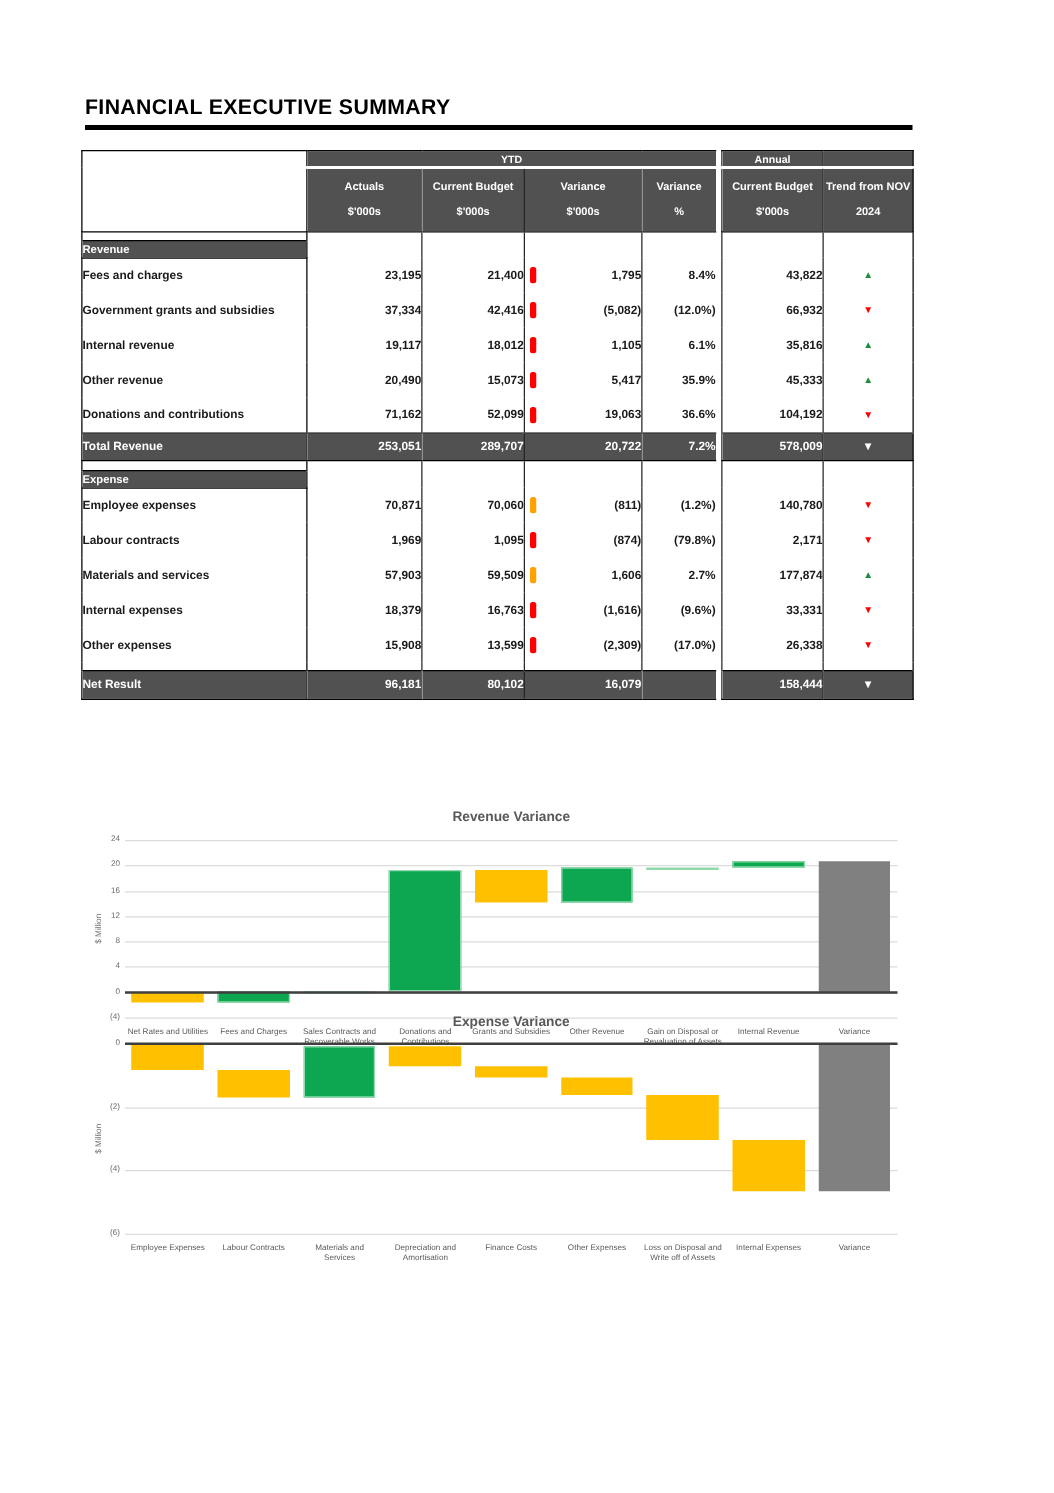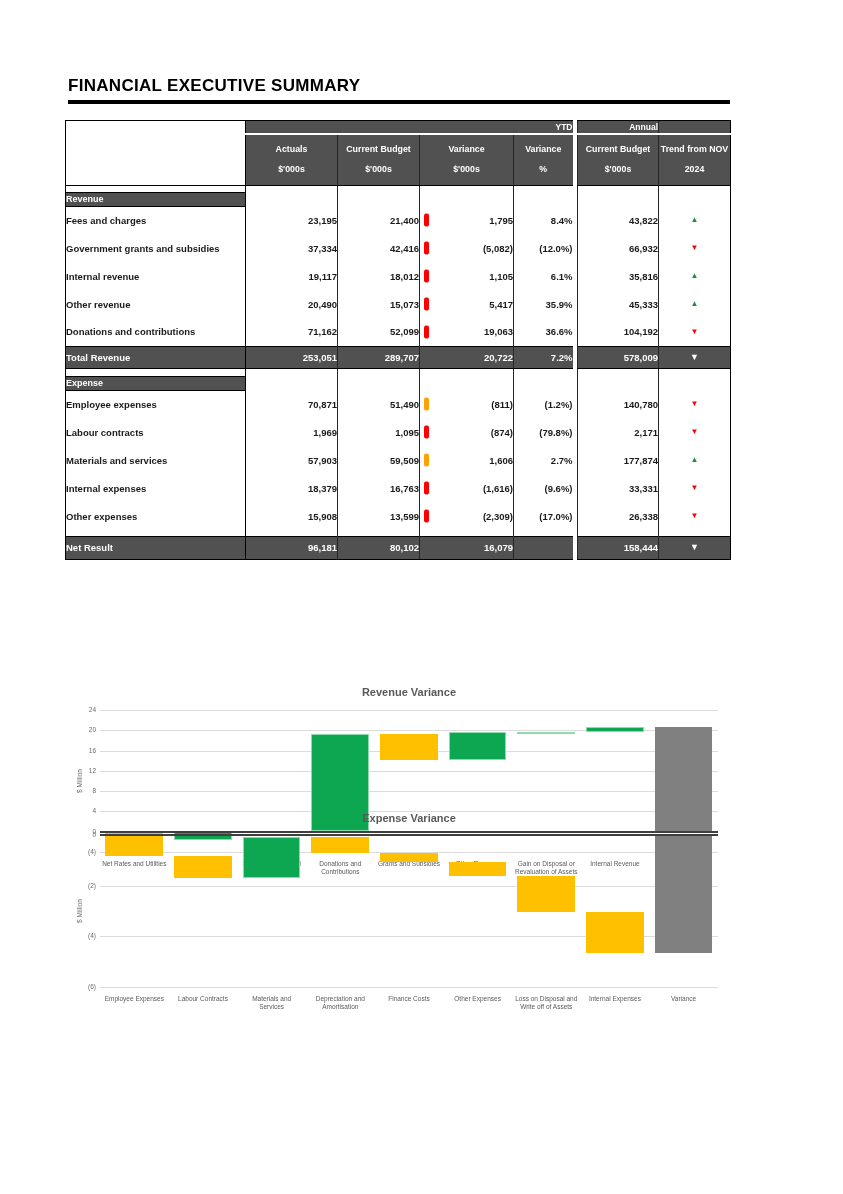--- a/index.html
+++ b/index.html
@@ -16,21 +16,21 @@
             table-layout:fixed;font-size:9.5px;font-weight:700;}
   table.fin td{padding:0;vertical-align:middle;overflow:hidden;}
   td.vl{border-left:1px solid #262626;}
   td.vr{border-right:1.5px solid #000;}
   td.lc{border-left:1.5px solid #000;border-right:1px solid #000;padding-left:5px;}
   td.sp{background:#fff !important;border:none;}
   .dark{background:#515151;color:#fff;}
   .num{text-align:right;padding-right:6px;}
   
   tr.r-band td{border-top:1.5px solid #000;}
-  tr.r-band td.dark{border-bottom:2px solid #fff;font-size:8.5px;text-align:right;}
+  tr.r-band td.dark{border-bottom:2px solid #fff;font-size:8.5px;text-align:center;}
   tr.r-band td.sp{border-top:none;}
   tr.r-band td.lc{border-bottom:none;background:#fff;}
   
   tr.r-head td{border-bottom:1.5px solid #000;}
   tr.r-head td.sp{border-bottom:none;}
   tr.r-head td.lc{background:#fff;}
   .hcell{display:flex;flex-direction:column;justify-content:space-around;align-items:center;
          height:50px;font-size:8.8px;text-align:center;line-height:1.15;padding:5px 1px;box-sizing:border-box;}
   
   tr.r-sec td.lc{background:#515151;color:#fff;font-size:9px;border-top:1px solid #000;border-bottom:1px solid #000;}
@@ -233,21 +233,21 @@
           <td class="vl"></td>
           <td class="vl"></td>
           <td class="vl"></td>
           <td class="sp"></td>
           <td class="vl"></td>
           <td class="vl vr"></td>
         </tr>
         <tr class="r-data" style="height: 28px;">
           <td class="lc">Employee expenses</td>
           <td class="vl num">70,871</td>
-          <td class="vl num">51,490</td>
+          <td class="vl num">70,060</td>
           <td class="vl num varcell"><span class="pill" style="background: rgb(255, 162, 0);"></span><span>(811)</span></td>
           <td class="vl num">(1.2%)</td>
           <td class="sp"></td>
           <td class="vl num">140,780</td>
           <td class="vl vr">
             <span class="tri" style="color: rgb(255, 0, 0);">▼</span>
           </td>
         </tr>
         <tr class="r-data" style="height: 28px;">
           <td class="lc">Labour contracts</td>
@@ -315,21 +315,21 @@
           <td class="vl num dark"></td>
           <td class="sp"></td>
           <td class="vl num dark">158,444</td>
           <td class="vl vr dark">
             <span class="tri tri-total">▼</span>
           </td>
         </tr>
       </tbody>
   </table>
 
-  <div class="chart" id="chart-0" style="top:680px;height:218px">
+  <div class="chart" id="chart-0" style="top:642px;height:218px">
     <div class="chart-title" style="left: 35px; top: 6px; width: 618px;">Revenue Variance</div>
     <div class="ylab" style="left: 14px; top: 101px;">$ Million</div>
   <div class="gline" style="left: 35px; top: 30px; width: 618px;"></div>
       <div class="ytick" style="left: 3px; top: 26px;">24</div>
       <div class="gline" style="left: 35px; top: 50.2857px; width: 618px;"></div>
       <div class="ytick" style="left: 3px; top: 46.2857px;">20</div>
       <div class="gline" style="left: 35px; top: 70.5714px; width: 618px;"></div>
       <div class="ytick" style="left: 3px; top: 66.5714px;">16</div>
       <div class="gline" style="left: 35px; top: 90.8571px; width: 618px;"></div>
       <div class="ytick" style="left: 3px; top: 86.8571px;">12</div>

